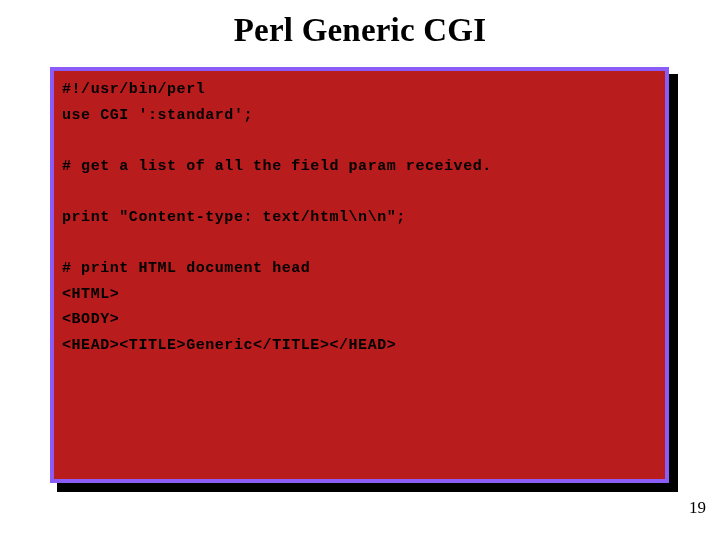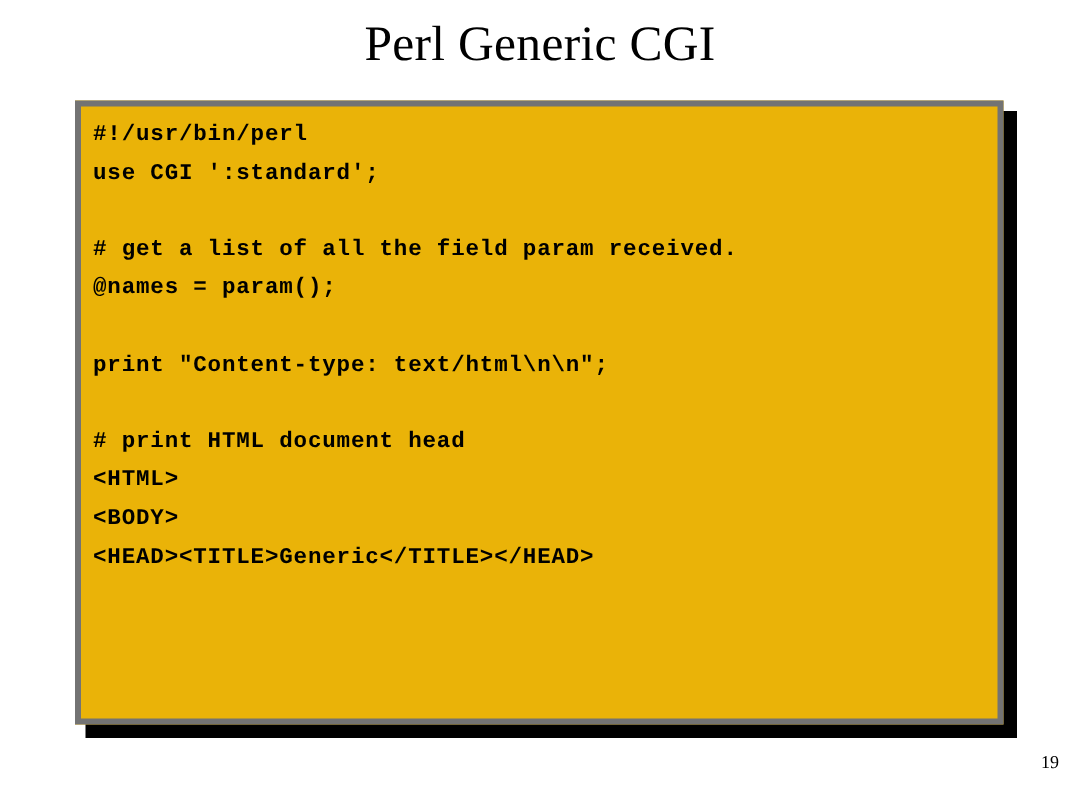--- a/index.html
+++ b/index.html
@@ -21,42 +21,42 @@
   }
   #slide-title {
     position: absolute;
     left: 0;
     top: 9px;
     width: 720px;
     text-align: center;
     font-family: "Liberation Serif", "DejaVu Serif", serif;
     font-size: 33px;
     line-height: 42px;
-    font-weight: normal;
+    font-weight: bold;
     color: #000000;
     letter-spacing: 0.2px;
     white-space: nowrap;
   }
   
   #code-shadow {
     position: absolute;
     left: 57px;
     top: 74px;
     width: 621px;
     height: 418px;
     background: #000000;
   }
   #code-box {
     position: absolute;
     left: 50px;
     top: 67px;
     width: 611px;
     height: 408px;
-    background: #eab308;
-    border: 4px solid #737373;
+    background: #b91c1c;
+    border: 4px solid #8b5cf6;
     box-sizing: content-box;
     overflow: hidden;
   }
   #code-lines {
     position: absolute;
     left: 8px;
     top: 6px;
     width: 600px;
   }
   .code-line {
@@ -70,21 +70,21 @@
     letter-spacing: 0.55px;
   }
   .code-line.blank {
     color: transparent;
   }
   #slide-number {
     position: absolute;
     right: 14px;
     top: 498px;
     font-family: "Liberation Serif", "DejaVu Serif", serif;
-    font-size: 12px;
+    font-size: 17px;
     line-height: 20px;
     color: #000000;
     text-align: right;
     margin-left: 39px;
   }
 </style>
 </head>
 <body>
 
 <div id="slide">
@@ -92,21 +92,20 @@
   <div id="slide-title">Perl Generic CGI</div>
 
   <div id="code-shadow"></div>
 
   <div id="code-box">
     <div id="code-lines">
         <div class="code-line">#!/usr/bin/perl</div>
         <div class="code-line">use CGI ':standard';</div>
         <div class="code-line blank">&nbsp;</div>
         <div class="code-line"># get a list of all the field param received.</div>
-        <div class="code-line">@names = param();</div>
         <div class="code-line blank">&nbsp;</div>
         <div class="code-line">print "Content-type: text/html\n\n";</div>
         <div class="code-line blank">&nbsp;</div>
         <div class="code-line"># print HTML document head</div>
         <div class="code-line">&lt;HTML&gt;</div>
         <div class="code-line">&lt;BODY&gt;</div>
         <div class="code-line">&lt;HEAD&gt;&lt;TITLE&gt;Generic&lt;/TITLE&gt;&lt;/HEAD&gt;</div>
       </div>
   </div>
 

